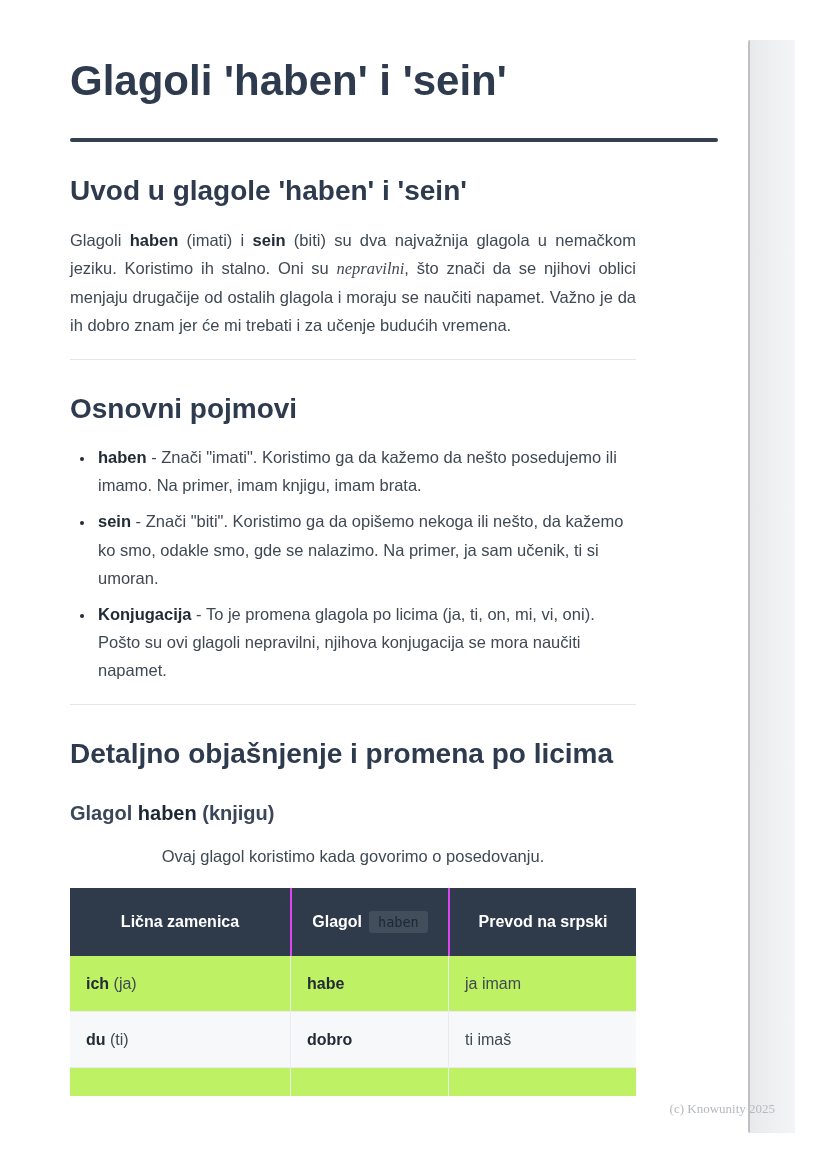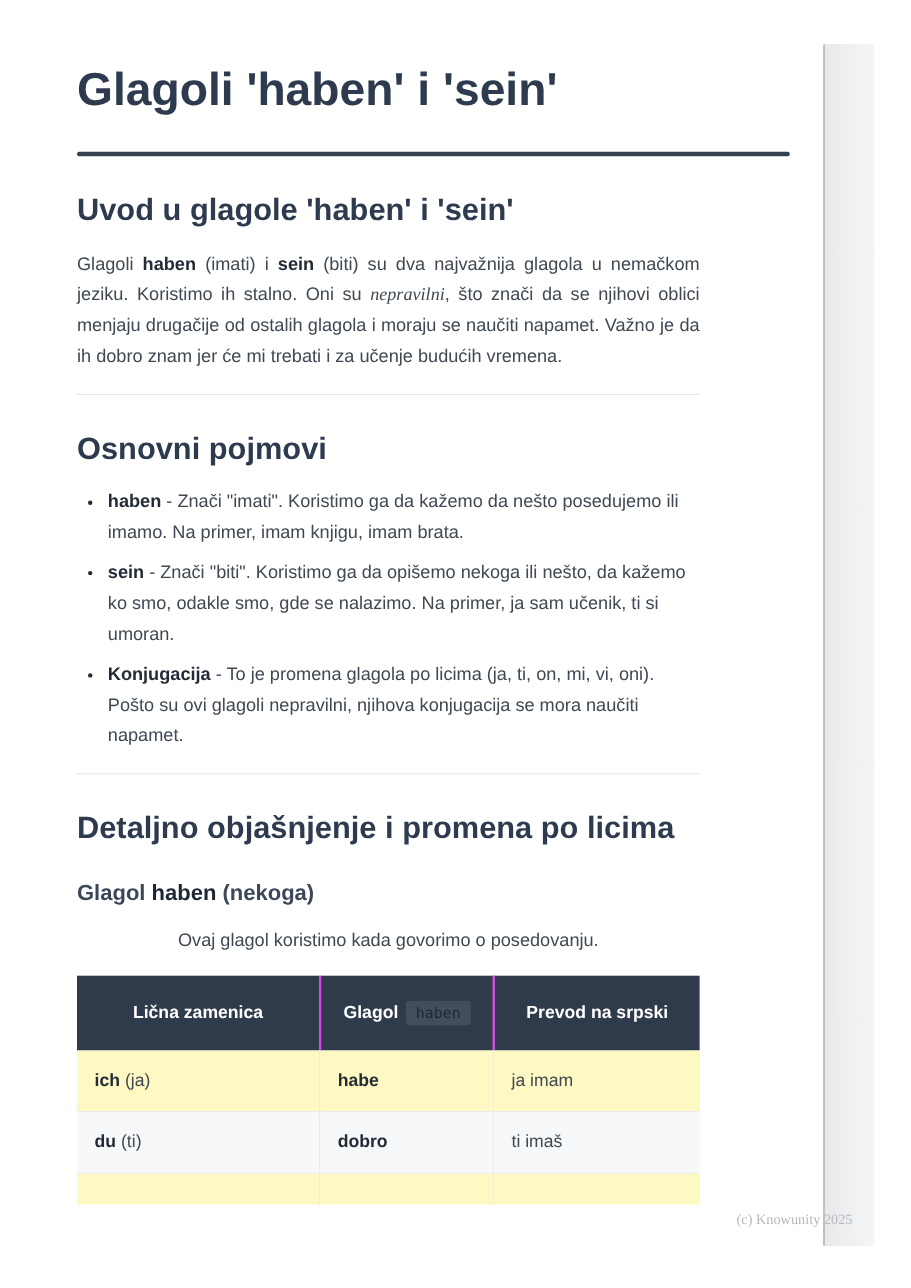--- a/index.html
+++ b/index.html
@@ -111,21 +111,21 @@
     color:var(--chip-text);
     padding:3px 9px;
     border-radius:3px;
     margin-left:7px;
   }
   tbody td{
     height:56px;
     padding:0 16px;
     font-size:16px;
     color:var(--text);
-    background:#fef9c3;
+    background:#bef264;
     border-bottom:1px solid var(--cell-border);
     vertical-align:middle;
   }
   tbody td:not(:first-child){border-left:1px solid var(--cell-border);}
   tbody tr.alt td{background:var(--row-alt);}
   tbody tr.cut td{height:28px;border-bottom:none;}
   .side-strip{
     position:absolute;
     left:748px;top:40px;
     width:47px;height:1093px;
@@ -160,21 +160,21 @@
     <ul>
       <li><strong>haben</strong><span> - Znači "imati". Koristimo ga da kažemo da nešto posedujemo ili imamo. Na primer, imam knjigu, imam brata.</span></li>
       <li><strong>sein</strong><span> - Znači "biti". Koristimo ga da opišemo nekoga ili nešto, da kažemo ko smo, odakle smo, gde se nalazimo. Na primer, ja sam učenik, ti si umoran.</span></li>
       <li><strong>Konjugacija</strong><span> - To je promena glagola po licima (ja, ti, on, mi, vi, oni). Pošto su ovi glagoli nepravilni, njihova konjugacija se mora naučiti napamet.</span></li>
     </ul>
 
     <hr class="thin">
 
     <h2>Detaljno objašnjenje i promena po licima</h2>
 
-    <h3><span>Glagol </span><strong>haben</strong><span> (nekoga)</span></h3>
+    <h3><span>Glagol </span><strong>haben</strong><span> (knjigu)</span></h3>
     <p><span>Ovaj glagol koristimo kada govorimo o posedovanju.</span></p>
 
     <table>
       <colgroup>
           <col class="c1">
           <col class="c2">
           <col class="c3">
         </colgroup>
       <thead>
         <tr>

